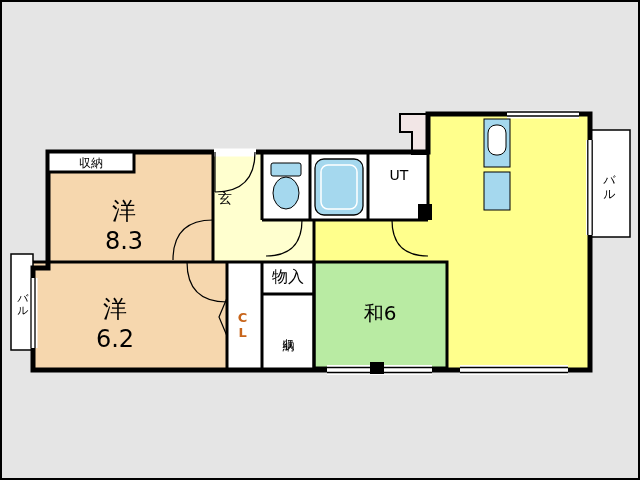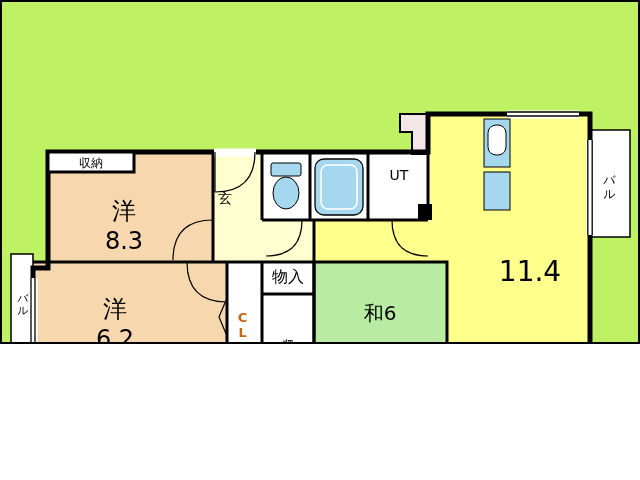--- a/index.html
+++ b/index.html
@@ -1,17 +1,17 @@
 <!DOCTYPE html>
 <html><head>
 <meta charset="utf-8">
 <style>
   html,body{margin:0;padding:0;background:#fff;}
   .stage{
-    position:relative;width:640px;height:344px;background:#bef264;
+    position:relative;width:640px;height:480px;background:#e5e5e5;
     border:2px solid #000;box-sizing:border-box;overflow:hidden;
     font-family:"DejaVu Sans",sans-serif;
   }
   .stage svg{position:absolute;left:0;top:0;}
   .lbl{
     position:absolute;transform:translate(-50%,-50%);
     color:#000;white-space:nowrap;text-align:center;line-height:1.25;
     font-family:"DejaVu Sans",sans-serif;
   }
   .v{writing-mode:vertical-rl;text-orientation:upright;letter-spacing:1px;}
@@ -118,21 +118,20 @@
   </div>
 
   <div class="lbl room" style="left:113px;top:322px;font-size:24px">
     <div>洋</div>
     <div>6.2</div>
   </div>
 
   <div class="lbl room" style="left:378px;top:311px;font-size:20px">和6</div>
 
   <div class="lbl room" style="left:528px;top:269px;font-size:28px">
-    <div>11.4</div>
   </div>
 
   <div class="lbl" style="left:223px;top:197px;font-size:14px">玄</div>
 
   <div class="lbl" style="left:397px;top:174px;font-size:14px">UT</div>
 
   <div class="lbl" style="left:286px;top:275px;font-size:16px">物入</div>
 
   <div class="lbl v" style="left:286px;top:328px;font-size:12px">収納</div>
 

